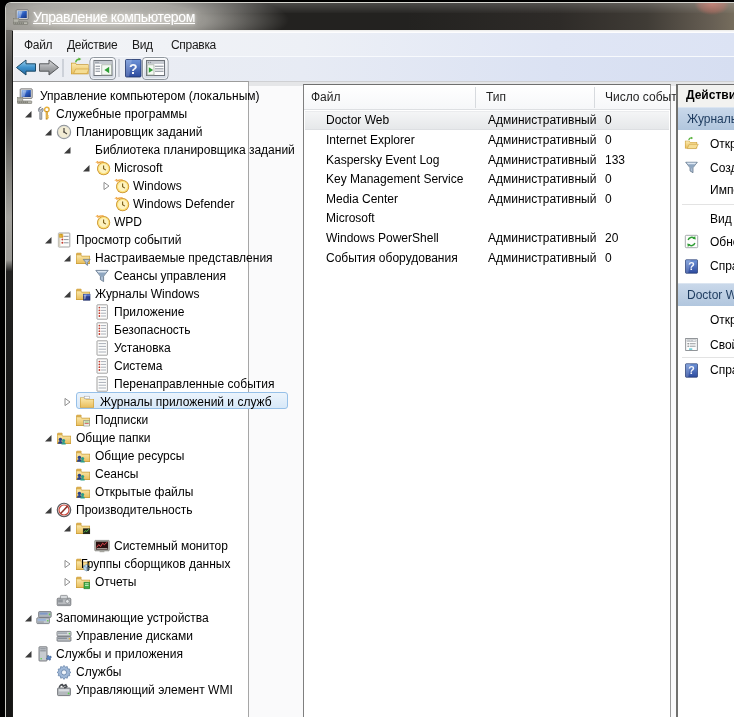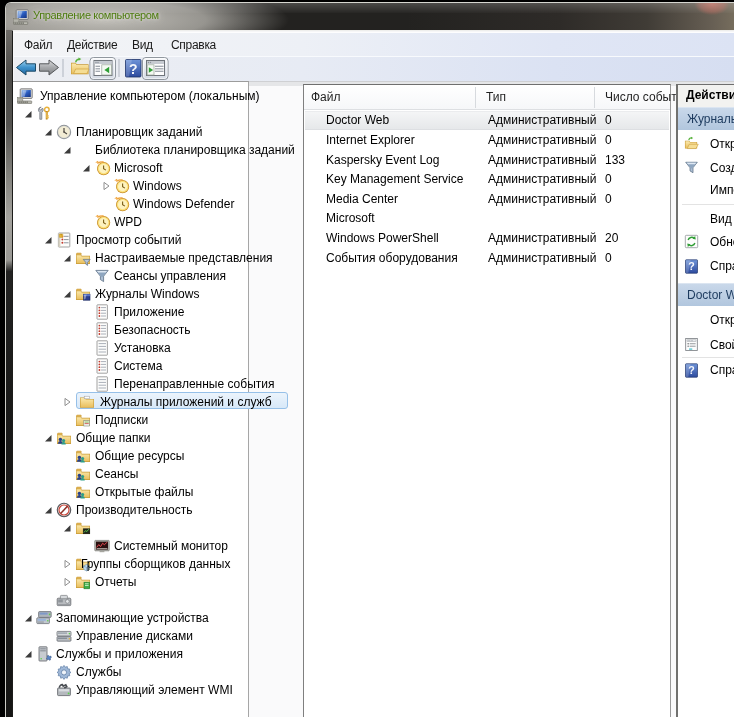--- a/index.html
+++ b/index.html
@@ -14,22 +14,22 @@
   background:
     radial-gradient(22px 14px at 706px 1px, rgba(205,110,96,0.75), rgba(195,105,92,0.42) 55%, rgba(195,105,92,0) 80%),
     radial-gradient(185px 34px at 98px 17px, rgba(192,190,184,1), rgba(178,176,170,0.8) 55%, rgba(150,148,143,0) 100%),
     linear-gradient(90deg, rgba(120,118,112,0.55) 0%, rgba(90,88,84,0.2) 18%, rgba(40,39,37,0) 34%),
     linear-gradient(90deg, #232220 0%, #232220 55%, #2e2b28 76%, #403c36 88%, #675f54 97%, #766d5d 100%);
   background-color:#232220;
 }
 #titlebar:after { content:""; position:absolute; left:0; top:0; width:100%; height:10px;
   border-radius:5px 0 0 0;
   background:linear-gradient(180deg, rgba(255,255,255,0.18), rgba(255,255,255,0.02)); }
-#titletext { position:absolute; left:27px; top:6px; font-size:11px; letter-spacing:-0.35px; color:#4d7c0f;
-  text-shadow:0 0 7px rgba(235,233,228,0.95), 0 0 3px rgba(235,233,228,0.8); z-index:3; }
+#titletext { position:absolute; left:27px; top:6px; font-size:14px; letter-spacing:-0.35px; color:#ffffff;
+  text-shadow:0 0 7px rgba(235,233,228,0.95), 0 0 3px rgba(235,233,228,0.8); z-index:3;text-decoration:underline; }
 #client { position:absolute; left:12px; top:30px; width:722px; height:687px;
   border-left:1px solid #1c1c1a; border-top:1px solid #eeeeec; background:#f6f6f7; }
 #menubar { position:absolute; left:1px; top:1px; width:721px; height:24px;
   background:linear-gradient(90deg,#f3f4f6 0%,#edf0f6 40%,#e0e6f5 75%,#dce3f4 100%);
   border-top:1px solid #fdfdfe; }
 .menu { position:absolute; top:5px; font-size:12px; letter-spacing:-0.3px; color:#1a1a1a; }
 #toolbar { position:absolute; left:1px; top:25px; width:721px; height:25px;
   background:linear-gradient(90deg,#eceef2 0%,#e7ebf4 40%,#dbe2f3 75%,#d6def1 100%);
   border-top:1px solid #f8fafd; }
 #panelarea { position:absolute; left:1px; top:50px; width:721px; height:637px;
@@ -363,20 +363,21 @@
 <svg style="position:absolute;left:4px;top:6px" width="16" height="16">
       <use href="#i-comp"></use>
     </svg>
 <div class="t" style="left:27px;top:5px">Управление компьютером (локальным)</div>
 <svg style="position:absolute;left:10px;top:27px" width="10" height="10">
       <use href="#a-exp"></use>
     </svg>
 <svg style="position:absolute;left:23px;top:24px" width="16" height="16">
       <use href="#i-tools"></use>
     </svg>
+<div class="t" style="left:43px;top:23px">Служебные программы</div>
 <svg style="position:absolute;left:30px;top:45px" width="10" height="10">
       <use href="#a-exp"></use>
     </svg>
 <svg style="position:absolute;left:43px;top:42px" width="16" height="16">
       <use href="#i-clock"></use>
     </svg>
 <div class="t" style="left:63px;top:41px">Планировщик заданий</div>
 <svg style="position:absolute;left:49px;top:63px" width="10" height="10">
       <use href="#a-exp"></use>
     </svg>

